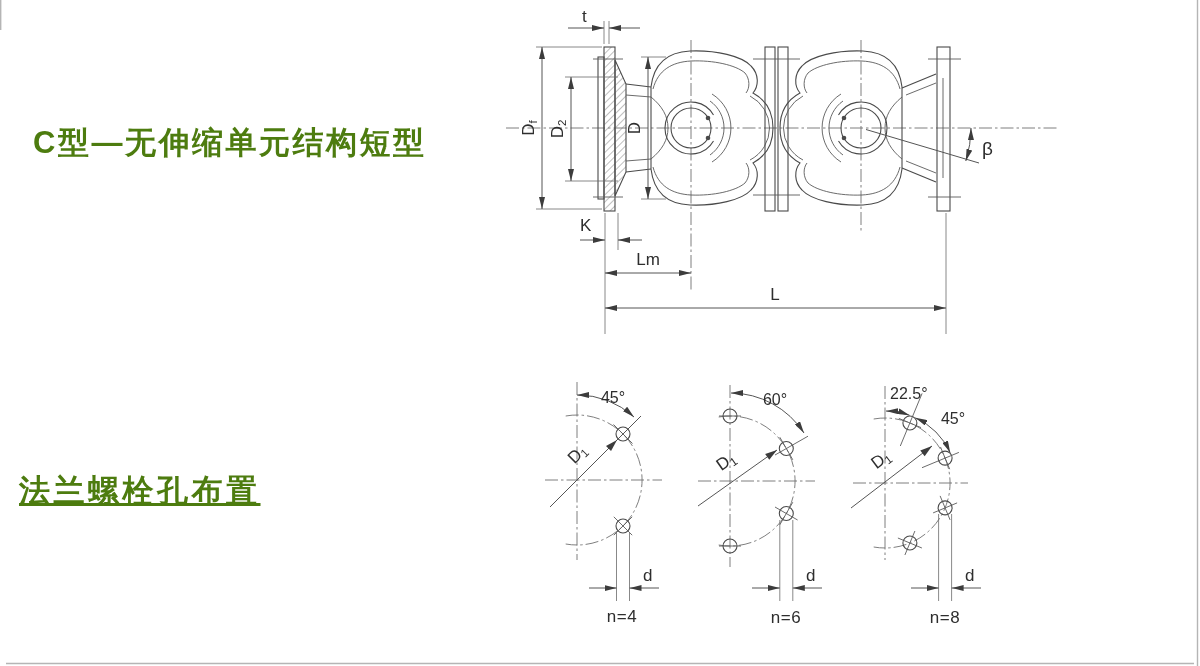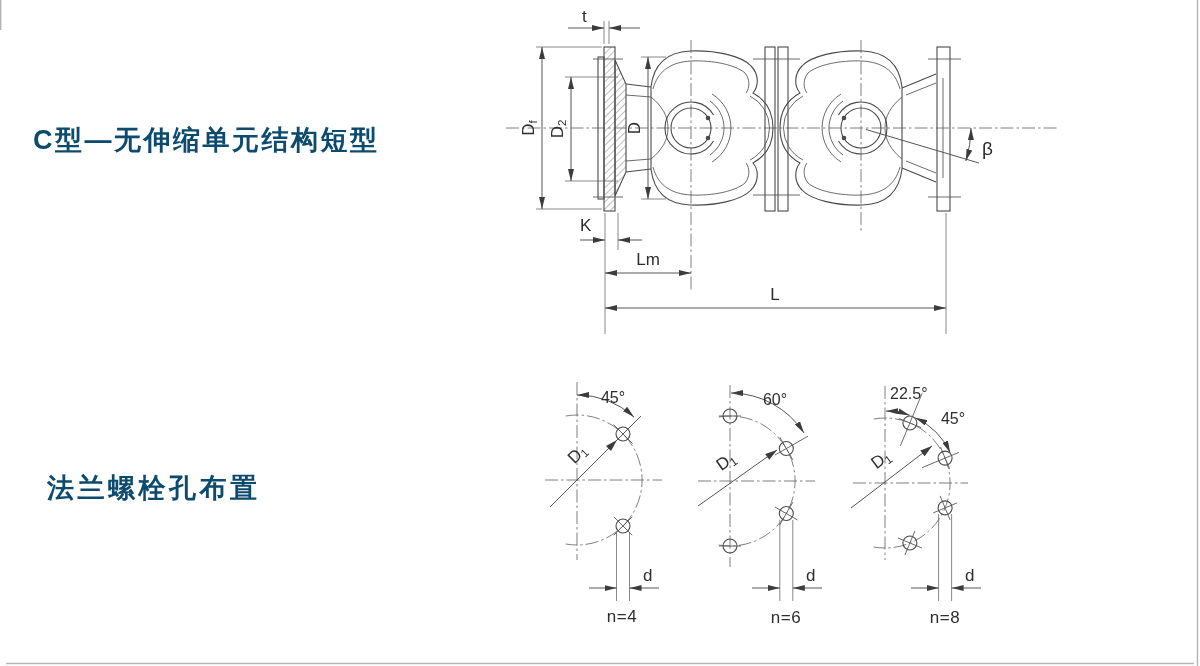--- a/index.html
+++ b/index.html
@@ -1,25 +1,25 @@
 <!DOCTYPE html>
 <html><head>
 <meta charset="utf-8">
 <style>
   html,body{margin:0;padding:0;}
   body{
     width:1200px;height:666px;position:relative;background:#ffffff;
     font-family:"Liberation Sans","DejaVu Sans",sans-serif;overflow:hidden;
   }
   .title{
-    position:absolute;color:#0c4a6e;font-weight:bold;font-size:27px;
+    position:absolute;color:#4d7c0f;font-weight:bold;font-size:31px;
     white-space:nowrap;
   }
   #structure-title{left:33px;top:122px;letter-spacing:2.5px;}
-  #flange-title{left:47px;top:470px;letter-spacing:3.5px;}
+  #flange-title{left:19px;top:470px;letter-spacing:3.5px;text-decoration:underline;}
   svg text{fill:#2e2e2e;font-family:"Liberation Sans","DejaVu Sans",sans-serif;}
   .dimtxt{font-size:17px;}
   .angtxt{font-size:16px;}
   .ntxt{font-size:17px;letter-spacing:0.5px;}
   .betatxt{font-size:19px;}
   .sub{font-size:11.5px;}
   .geo{stroke:#4a4a4a;stroke-width:1.1;fill:none;}
   .geothin{stroke:#5a5a5a;stroke-width:0.9;fill:none;}
   .dim{stroke:#555;stroke-width:1;fill:none;}
   .ext{stroke:#6a6a6a;stroke-width:0.8;fill:none;}

